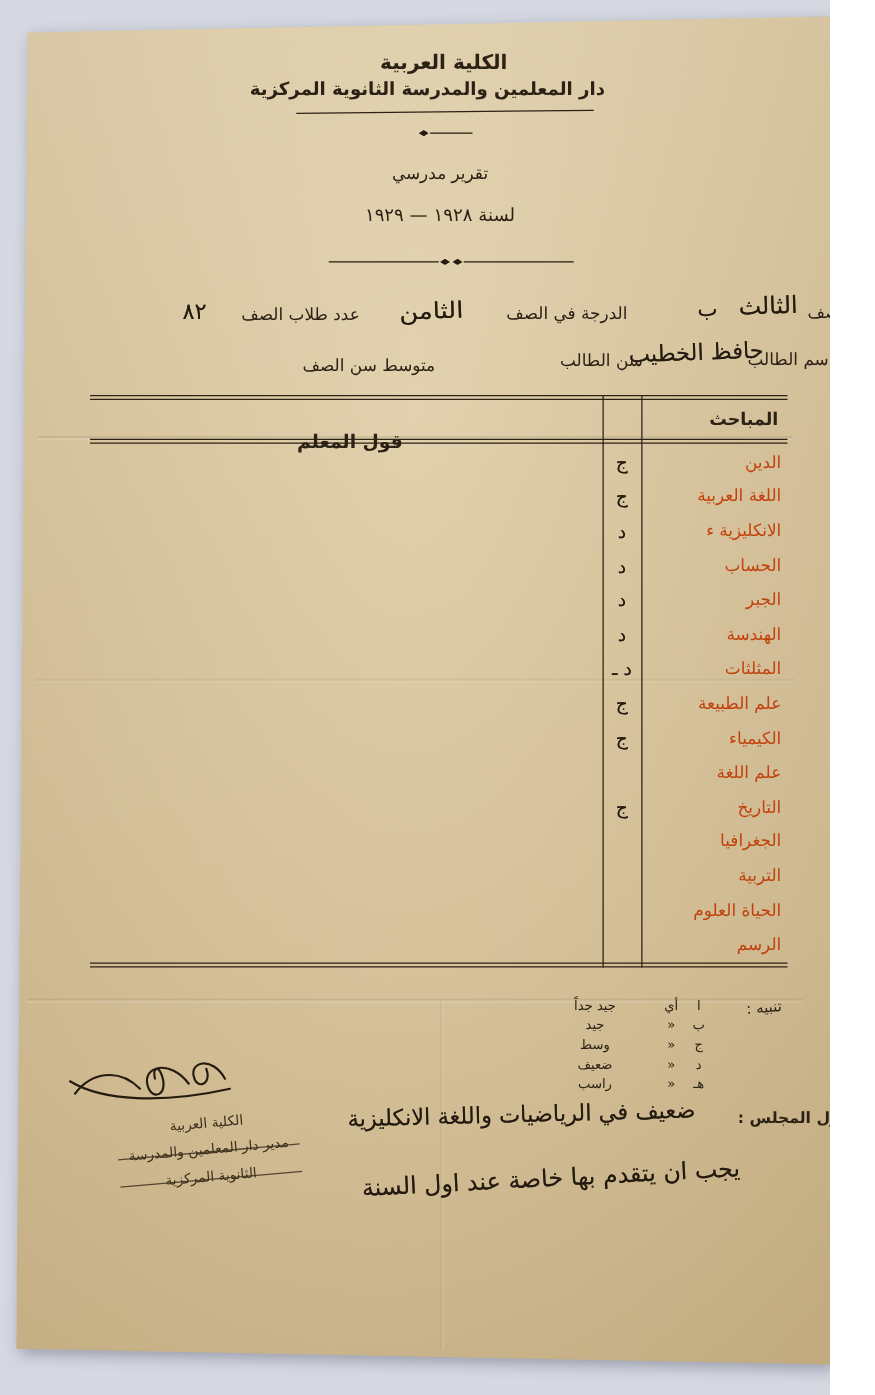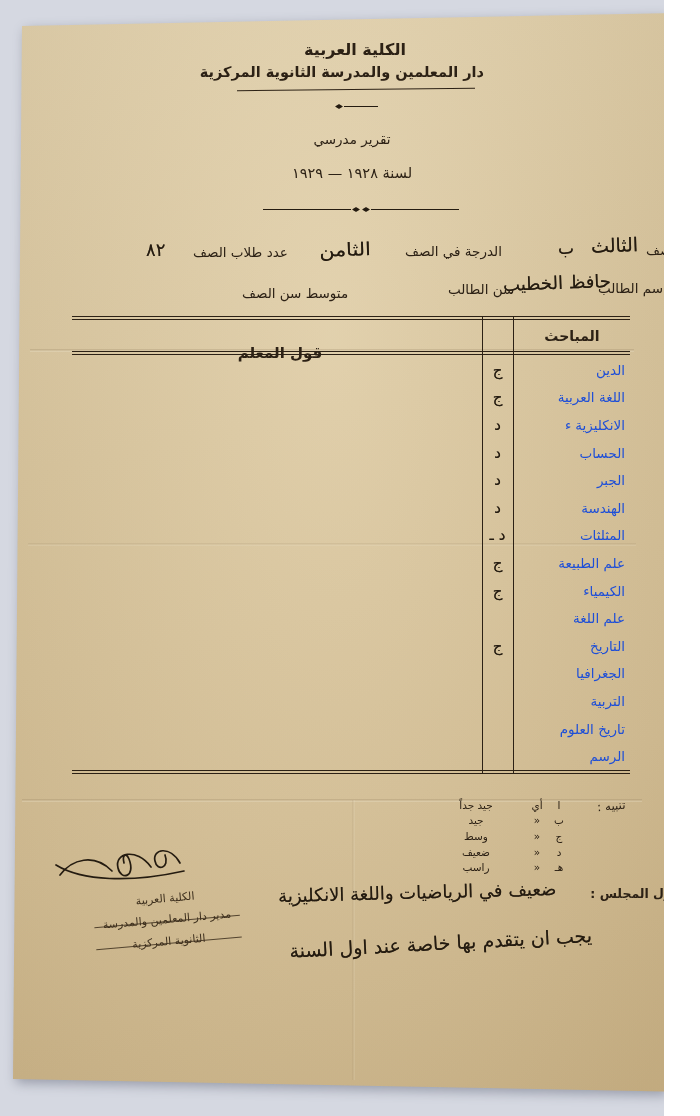--- a/index.html
+++ b/index.html
@@ -23,21 +23,21 @@
   .dline{position:absolute;height:4px;border-top:1.3px solid #2c2115;border-bottom:1.3px solid #2c2115;
          box-sizing:border-box;}
   .vline{position:absolute;width:1.3px;background:#2c2115;}
   .divider{position:absolute;display:flex;align-items:center;}
   .divider .bar{flex:1;height:1.2px;background:#241b10;}
   .diamond{width:8px;height:5px;background:#241b10;border-radius:50% 50%;
            clip-path:polygon(0 50%,50% 0,100% 50%,50% 100%);margin:0 1px;}
   .tbody{position:absolute;left:72px;top:356px;width:558px;height:414px;display:flex;flex-direction:column;}
   .trow{flex:1;display:flex;direction:rtl;align-items:center;}
   .cell-subject{width:117px;box-sizing:border-box;padding-left:2px;padding-right:5px;text-align:right;
-                font-size:13.5px;color:#1d4ed8;white-space:nowrap;}
+                font-size:13.5px;color:#c2410c;white-space:nowrap;}
   .cell-grade{width:31px;text-align:center;font-size:15px;color:#241b10;
               text-shadow:0 0 .4px rgba(36,27,16,.7);}
   .cell-teacher{flex:1;}
   .legend{position:absolute;left:428px;top:797px;width:140px;direction:rtl;font-size:10.5px;color:#2c2115;}
   .lrow{display:flex;height:15.6px;align-items:center;}
   .lletter{width:18px;text-align:center;}
   .lsep{width:26px;text-align:center;}
   .lmean{flex:1;text-align:center;}
   .stamp{position:absolute;left:92px;top:888px;width:150px;transform:rotate(-5deg);
          color:#3d2f1d;direction:rtl;text-align:center;font-size:11px;line-height:1.95;}
@@ -87,21 +87,21 @@
   <div class="print" style="left:193px;top:244px;font-size:13.5px;">عدد طلاب الصف</div>
   <div class="hw" style="left:146px;top:239px;font-size:18px;">٨٢</div>
 
   <div class="print" style="left:598px;top:280px;font-size:13.5px;">اسم الطالب</div>
   <div class="hw" style="left:503px;top:272px;font-size:18px;transform:rotate(-2deg);">حافظ الخطيب</div>
   <div class="print" style="left:448px;top:281px;font-size:13.5px;">سن الطالب</div>
   <div class="print" style="left:226px;top:285px;font-size:13.5px;margin-left:16px;">متوسط سن الصف</div>
 
   <div class="dline" style="left:72px;top:316px;width:558px;"></div>
   <div class="print" style="left:180px;top:344px;width:200px;font-size:15px;font-weight:bold;text-align:center;">قول المعلم</div>
-  <div class="print" style="left:516px;top:328px;width:112px;font-size:14px;font-weight:bold;text-align:center;">المباحث</div>
+  <div class="print" style="left:539px;top:328px;width:112px;font-size:14px;font-weight:bold;text-align:center;">المباحث</div>
   <div class="dline" style="left:72px;top:351px;width:558px;"></div>
   <div class="vline" style="left:482px;top:316px;height:458px;"></div>
   <div class="vline" style="left:513px;top:316px;height:458px;"></div>
   <div class="dline" style="left:72px;top:770px;width:558px;"></div>
 
   <div class="tbody">
     <div class="trow">
       <div class="cell-subject"><span>الدين</span></div>
       <div class="cell-grade">ج</div>
       <div class="cell-teacher"></div>
@@ -160,21 +160,21 @@
       <div class="cell-subject"><span>الجغرافيا</span></div>
       <div class="cell-grade"></div>
       <div class="cell-teacher"></div>
     </div>
     <div class="trow">
       <div class="cell-subject"><span>التربية</span></div>
       <div class="cell-grade"></div>
       <div class="cell-teacher"></div>
     </div>
     <div class="trow">
-      <div class="cell-subject"><span>تاريخ العلوم</span></div>
+      <div class="cell-subject"><span>الحياة العلوم</span></div>
       <div class="cell-grade"></div>
       <div class="cell-teacher"></div>
     </div>
     <div class="trow">
       <div class="cell-subject"><span>الرسم</span></div>
       <div class="cell-grade"></div>
       <div class="cell-teacher"></div>
     </div>
   </div>
 

